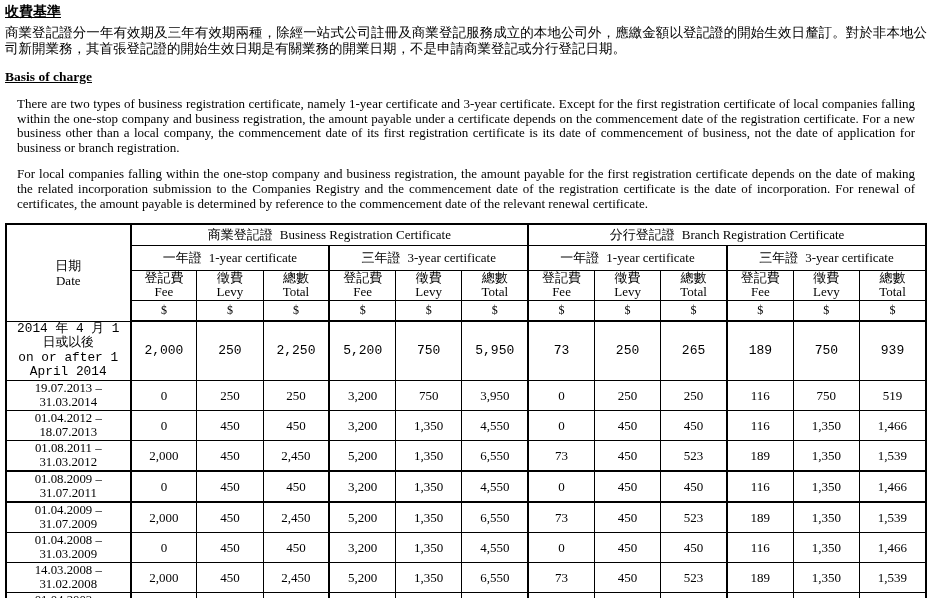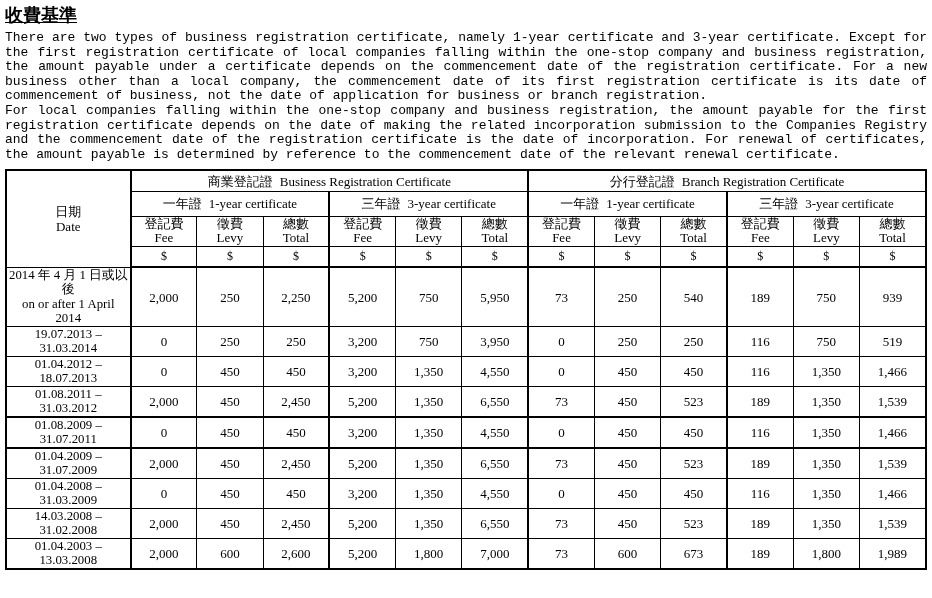--- a/index.html
+++ b/index.html
@@ -5,66 +5,68 @@
   html,body{margin:0;padding:0;}
   body{
     width:932px;height:598px;overflow:hidden;
     background:#ffffff;color:#000000;
     font-family:"Liberation Serif","DejaVu Serif",serif;
   }
   .page{width:932px;height:598px;box-sizing:border-box;padding:3px 5px 0 5px;}
 
   
   .zh-title{
-    font-size:18px;font-weight:bold;text-decoration:underline;
+    font-size:14px;font-weight:bold;text-decoration:underline;
     margin:0 0 4px 0;
   }
   .zh-para{
     font-size:13.5px;line-height:15.5px;text-align:justify;margin:0;
   }
   .en-heading{
     font-size:13.5px;font-weight:bold;text-decoration:underline;
     margin:13px 0 2px 0;
   }
   .en-para{
-    font-size:13px;line-height:14.6px;text-align:justify;margin:0;font-family:Liberation Mono, monospace;
+    font-size:13px;line-height:14.6px;text-align:justify;margin:12px;
   }
 
   
   table.fee-table{
     width:922px;table-layout:fixed;border-collapse:collapse;
     border:2px solid #000;margin-top:7px;
   }
   .fee-table th,.fee-table td{
     border:1px solid #000;padding:0 2px;text-align:center;vertical-align:middle;
     font-weight:normal;font-size:13px;line-height:15px;
   }
   .thick-left{border-left-width:2px !important;margin-top:44px;}
   .date-th{border-right-width:2px !important;}
   tr.h-a{height:21px;}
   tr.h-b{height:25px;}
   tr.h-c{height:30px;}
   tr.h-d{height:21px;}
   tr.h-d th{border-bottom-width:2px;font-size:12px;}
   .date-th{border-bottom-width:2px;}
   .fee-table tbody tr{height:27px;}
-  .fee-table tbody tr.tall{height:42px;}
+  .fee-table tbody tr.tall{height:42px;font-family:Liberation Mono, monospace;}
   .fee-table tbody tr.page-split td{border-top-width:2px;border-bottom-width:2px;text-align:center;}
   .sec-zh{margin-right:7px;}
   .sub-th div{line-height:14px;}
   .date-cell div{line-height:14.5px;font-size:12.8px;}
   td.num{font-size:13px;}
 </style>
 </head>
 <body>
 
 <div class="page">
 
   <h1 class="zh-title">收費基準</h1>
-
+  <p class="zh-para">商業登記證分一年有效期及三年有效期兩種，除經一站式公司註冊及商業登記服務成立的本地公司外，應繳金額以登記證的開始生效日釐訂。對於非本地公司新開業務，其首張登記證的開始生效日期是有關業務的開業日期，不是申請商業登記或分行登記日期。</p>
+
+  <h2 class="en-heading">Basis of charge</h2>
   <p class="en-para">There are two types of business registration certificate, namely 1-year certificate and 3-year certificate. Except for the first registration certificate of local companies falling within the one-stop company and business registration, the amount payable under a certificate depends on the commencement date of the registration certificate. For a new business other than a local company, the commencement date of its first registration certificate is its date of commencement of business, not the date of application for business or branch registration.</p>
   <p class="en-para">For local companies falling within the one-stop company and business registration, the amount payable for the first registration certificate depends on the date of making the related incorporation submission to the Companies Registry and the commencement date of the registration certificate is the date of incorporation. For renewal of certificates, the amount payable is determined by reference to the commencement date of the relevant renewal certificate.</p>
 
   <table class="fee-table">
     <colgroup>
       <col style="width:124px">
       <col style="width:66px">
         <col style="width:66px">
         <col style="width:66px">
       <col style="width:66px">
@@ -176,21 +178,21 @@
             <div>on or after 1 April 2014</div>
           </td>
           <td class="num thick-left">2,000</td>
           <td class="num">250</td>
           <td class="num">2,250</td>
           <td class="num thick-left">5,200</td>
           <td class="num">750</td>
           <td class="num">5,950</td>
           <td class="num thick-left">73</td>
           <td class="num">250</td>
-          <td class="num">540</td>
+          <td class="num">265</td>
           <td class="num thick-left">189</td>
           <td class="num">750</td>
           <td class="num">939</td>
         </tr>
         <tr>
           <td class="date-cell date-th">
             <div>19.07.2013 – 31.03.2014</div>
           </td>
           <td class="num thick-left">0</td>
           <td class="num">250</td>

